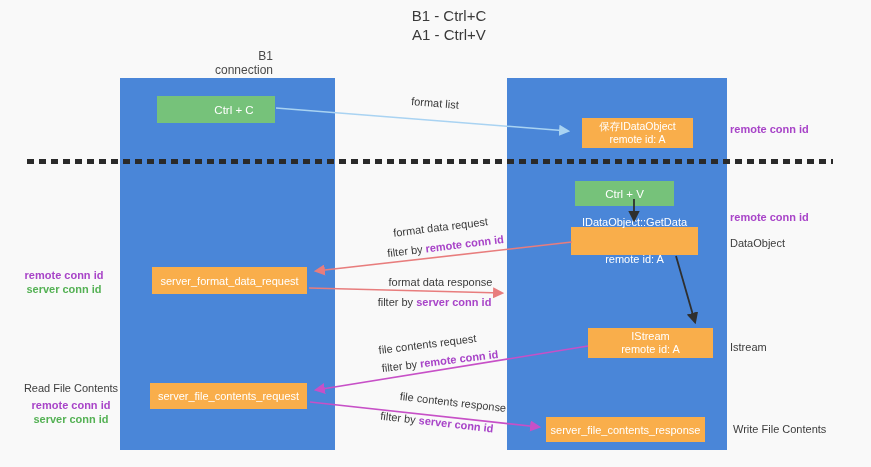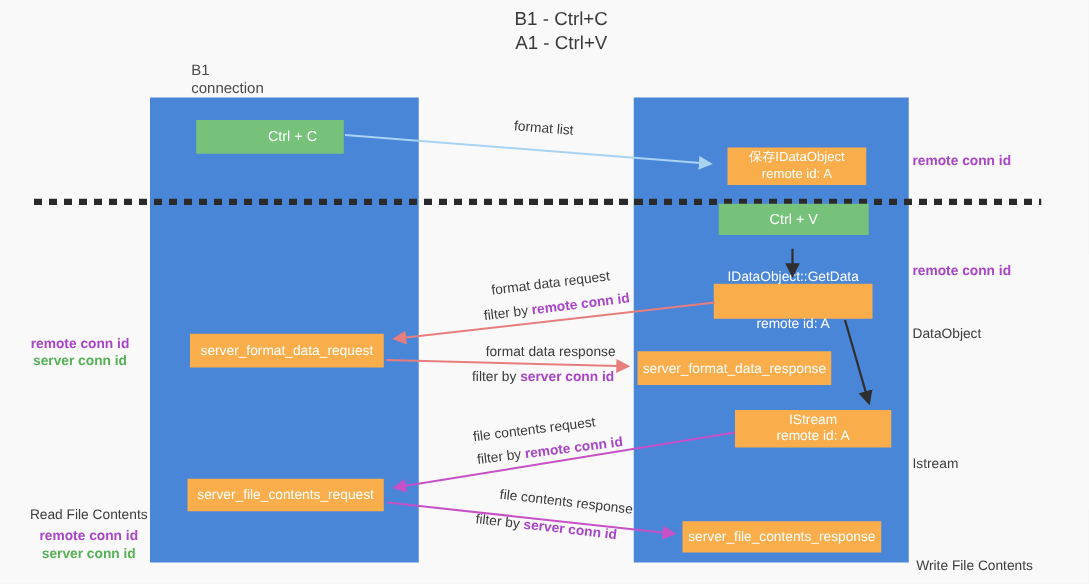--- a/index.html
+++ b/index.html
@@ -7,37 +7,37 @@
     --arrow-lightblue:#a9d3f2; --arrow-salmon:#e87d7d; --arrow-magenta:#c750c7;
     --arrow-black:#2f2f2f; --text-purple:#a844c8; --text-green:#54b154;
     --background:#f9f9f9;
   }
   *{margin:0;padding:0;box-sizing:border-box;}
   body{background:#e8e8e8;font-family:"Liberation Sans","DejaVu Sans",sans-serif;}
   .stage{position:relative;width:871px;height:467px;background:var(--background);overflow:hidden;text-decoration:underline;}
 
   .title{position:absolute;left:329px;top:6px;width:240px;text-align:center;
          font-size:15px;line-height:19px;color:#3a3a3a;}
-  .col-header{position:absolute;width:120px;text-align:left;font-size:12px;
+  .col-header{position:absolute;width:120px;text-align:right;font-size:12px;
               line-height:14px;color:#4a4a4a;top:49px;}
   .col-header.left{left:153px;} .col-header.right{left:559px;margin-top:48px;}
 
   .lane{position:absolute;top:78px;height:372px;background:var(--column-blue);z-index:1;}
   .lane.left{left:120px;width:215px;} .lane.right{left:507px;width:220px;}
 
   .dashed-sep{position:absolute;left:27px;top:159px;width:806px;height:5px;z-index:3;
     background:repeating-linear-gradient(90deg,#2a2a2a 0 7px,transparent 7px 12px);}
 
   .node{position:absolute;color:#fff;text-align:center;z-index:4;}
   .node.green{background:var(--node-green);font-size:11.5px;}
   .node.orange{background:var(--node-orange);font-size:11px;}
   .one-line{display:flex;align-items:center;justify-content:center;}
   .two-line{display:flex;flex-direction:column;align-items:center;justify-content:center;line-height:13px;}
   #ctrl-c{left:157px;top:96px;width:118px;height:27px;padding-left:36px;}
-  #ctrl-v{left:575px;top:163px;width:120px;height:25px;}
+  #ctrl-v{left:575px;top:181px;width:99px;height:25px;}
   #save-ido{left:582px;top:118px;width:111px;height:30px;font-size:10.5px;}
   #getdata{left:571px;top:227px;width:127px;height:28px;gap:24px;}
   #istream-node{left:588px;top:328px;width:125px;height:30px;}
   #sfd-req{left:152px;top:267px;width:155px;height:27px;}
   #sfd-resp{left:510px;top:281px;width:155px;height:27px;}
   #sfc-req{left:150px;top:383px;width:157px;height:26px;}
   #sfc-resp{left:546px;top:417px;width:159px;height:25px;}
 
   .edge-label{position:absolute;font-size:11px;color:#3a3a3a;text-align:center;z-index:5;}
   .tilt-up{transform:rotate(-7deg);} .tilt-down{transform:rotate(6.5deg);}
@@ -48,21 +48,21 @@
   #lbl-fdresp-filter{left:372px;top:296px;width:125px;}
   #lbl-fcr{left:370px;top:338px;width:115px;}
   #lbl-fcr-filter{left:375px;top:355px;width:130px;}
   #lbl-fcresp{left:393px;top:396px;width:120px;}
   #lbl-fcresp-filter{left:372px;top:416px;width:130px;}
   .k-purple{color:var(--text-purple);font-weight:bold;}
 
   .ann{position:absolute;font-size:11px;z-index:5;}
   .ann-purple{color:var(--text-purple);font-weight:bold;}
   .ann-green{color:var(--text-green);font-weight:bold;}
-  .ann-black{color:#3c3c3c;margin-top:24px;}
+  .ann-black{color:#3c3c3c;}
   #ann-remote-top{left:730px;top:123px;}
   #ann-remote-mid{left:730px;top:211px;}
   #ann-dataobject{left:730px;top:237px;}
   #ann-istream{left:730px;top:341px;}
   #ann-write-fc{left:733px;top:423px;}
   #ann-left-mid{left:14px;top:268px;width:100px;text-align:center;line-height:14px;}
   #ann-left-bottom{left:16px;top:381px;width:110px;text-align:center;line-height:14px;}
   #ann-left-bottom .ann-purple{display:block;margin-top:3px;}
 
   svg.arrows{position:absolute;left:0;top:0;z-index:6;pointer-events:none;}
@@ -104,23 +104,20 @@
   <div class="node orange two-line" id="getdata">
     <span>IDataObject::GetData</span>
     <span>remote id: A</span>
   </div>
   <div class="node orange two-line" id="istream-node">
     <span>IStream</span>
     <span>remote id: A</span>
   </div>
   <div class="node orange one-line" id="sfd-req">
     <span>server_format_data_request</span>
-  </div>
-  <div class="node orange one-line" id="sfd-resp">
-    <span>server_format_data_response</span>
   </div>
   <div class="node orange one-line" id="sfc-req">
     <span>server_file_contents_request</span>
   </div>
   <div class="node orange one-line" id="sfc-resp">
     <span>server_file_contents_response</span>
   </div>
 
   <div class="edge-label" id="lbl-format-list">format list</div>
 

